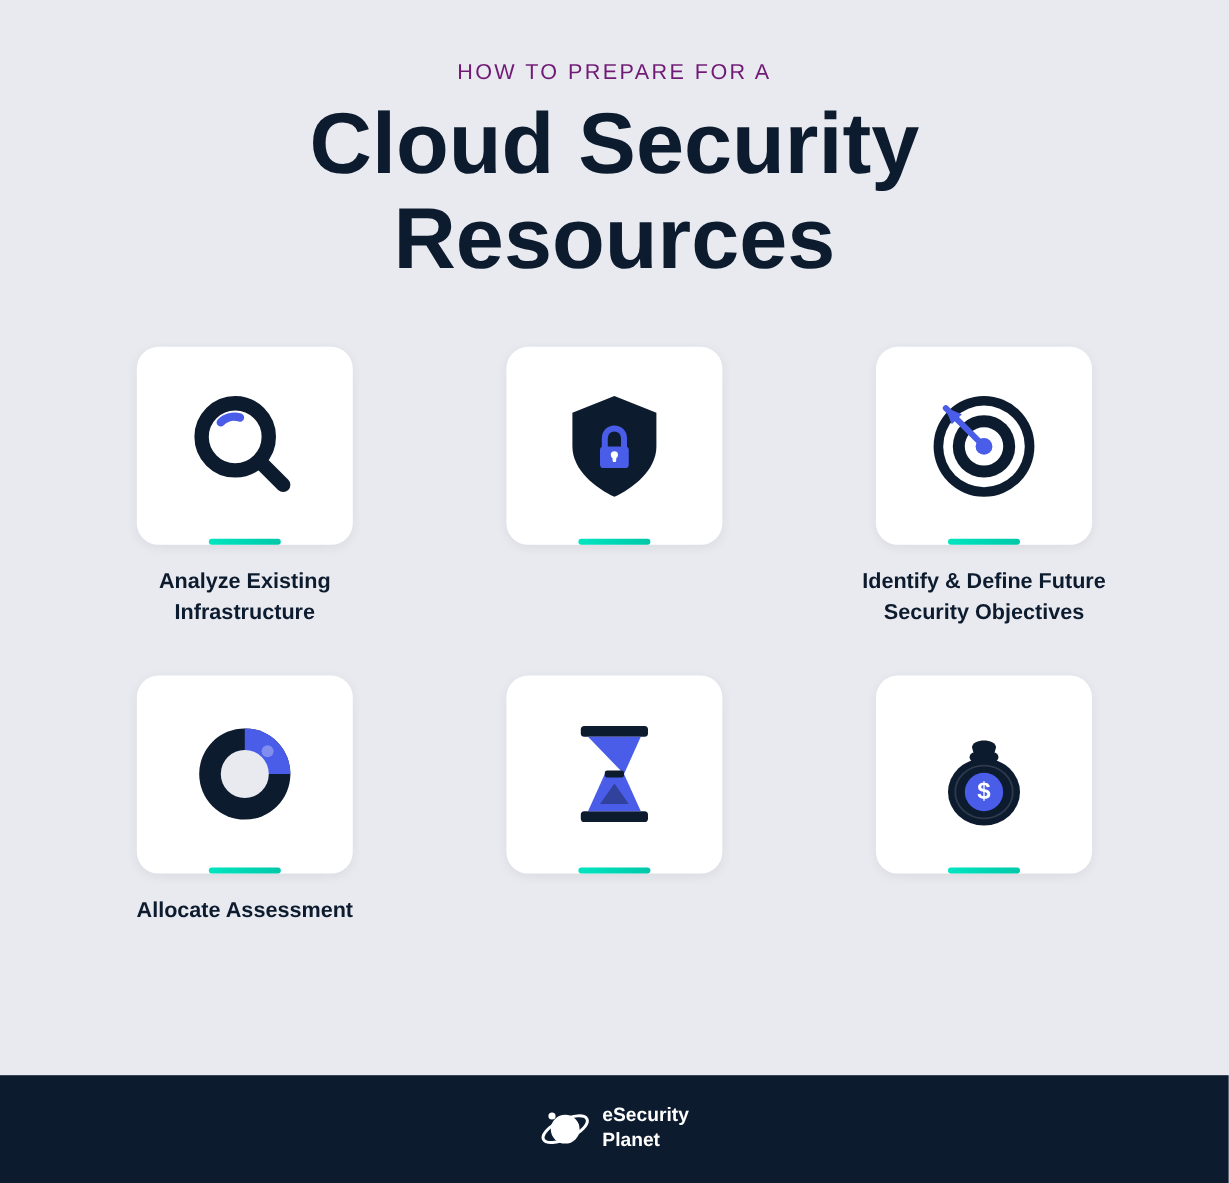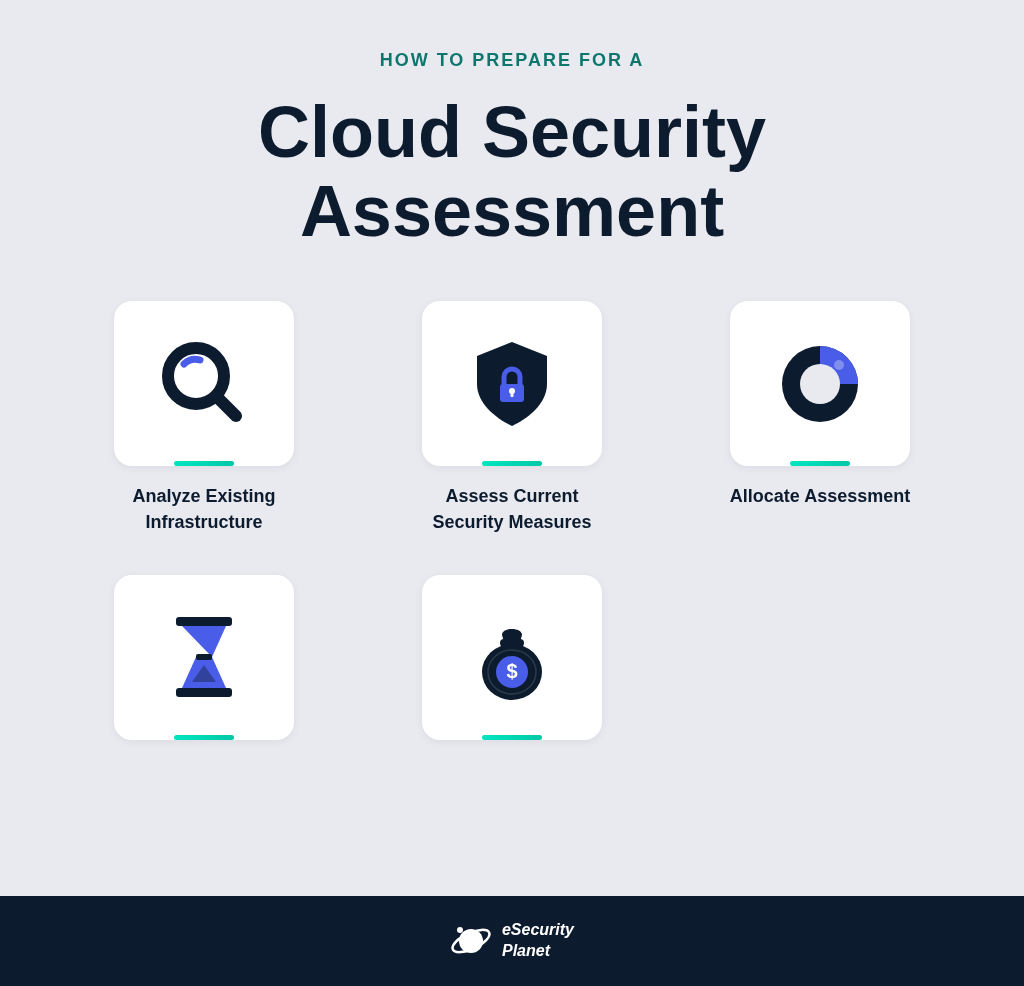--- a/index.html
+++ b/index.html
@@ -19,25 +19,25 @@
       flex: 1;
       display: flex;
       flex-direction: column;
       align-items: center;
       width: 100%;
       padding: 50px 80px 40px;
     }
 
     .subtitle {
       font-size: 18px;
-      font-weight: 700;
-      color: #0f766e;
+      font-weight: 400;
+      color: #701a75;
       letter-spacing: 2px;
       text-transform: uppercase;
-      margin-bottom: 22px;
+      margin-bottom: 10px;
     }
 
     .title {
       font-size: 72px;
       font-weight: 900;
       color: #0d1b2e;
       text-align: center;
       line-height: 1.1;
       margin-bottom: 50px;
     }
@@ -110,34 +110,33 @@
       display: flex;
       align-items: center;
       gap: 10px;
     }
 
     .footer-text {
       color: white;
       font-size: 16px;
       font-weight: 700;
       line-height: 1.3;
-      font-style: italic;
     }
 
     .planet-icon {
       width: 42px;
       height: 42px;
     }
   </style>
 </head>
 <body>
 
 <div class="main-content">
   <div class="subtitle">HOW TO PREPARE FOR A</div>
-  <div class="title">Cloud Security Assessment</div>
+  <div class="title">Cloud Security Resources</div>
 
   <div class="grid">
 
     <div class="card-item">
       <div class="icon-box">
         <svg class="icon-svg" viewBox="0 0 100 100">
 
           <circle cx="42" cy="42" r="28" fill="none" stroke="#0d1b2e" stroke-width="12"></circle>
 
           <path d="M30 30 A16 16 0 0 1 46 26" fill="none" stroke="#4a5de8" stroke-width="7" stroke-linecap="round"></path>
@@ -155,23 +154,44 @@
           <path d="M50 8 L85 22 L85 50 C85 70 65 85 50 92 C35 85 15 70 15 50 L15 22 Z" fill="#0d1b2e"></path>
 
           <rect x="38" y="50" width="24" height="18" rx="3" fill="#4a5de8"></rect>
 
           <path d="M42 50 L42 43 A8 8 0 0 1 58 43 L58 50" fill="none" stroke="#4a5de8" stroke-width="5" stroke-linecap="round"></path>
 
           <circle cx="50" cy="57" r="3" fill="white"></circle>
           <rect x="48.5" y="57" width="3" height="6" rx="1" fill="white"></rect>
         </svg>
       </div>
-      <div class="card-label">Assess Current<br>Security Measures</div>
-    </div>
-
+    </div>
+
+    <div class="card-item">
+      <div class="icon-box">
+        <svg class="icon-svg" viewBox="0 0 100 100">
+
+          <circle cx="50" cy="50" r="42" fill="#0d1b2e"></circle>
+
+          <circle cx="50" cy="50" r="34" fill="white"></circle>
+
+          <circle cx="50" cy="50" r="26" fill="#0d1b2e"></circle>
+
+          <circle cx="50" cy="50" r="16" fill="white"></circle>
+
+          <circle cx="50" cy="50" r="7" fill="#4a5de8"></circle>
+
+          <g transform="rotate(-45, 50, 50)">
+            <line x1="50" y1="5" x2="50" y2="43" stroke="#4a5de8" stroke-width="5" stroke-linecap="round"></line>
+            <polygon points="50,4 44,18 56,18" fill="#4a5de8"></polygon>
+          </g>
+        </svg>
+      </div>
+      <div class="card-label">Identify &amp; Define Future<br>Security Objectives</div>
+    </div>
 
     <div class="card-item">
       <div class="icon-box">
         <svg class="icon-svg" viewBox="0 0 100 100">
 
           <circle cx="50" cy="50" r="38" fill="#0d1b2e"></circle>
 
           <path d="M50 50 L88 50 A38 38 0 0 0 50 12 Z" fill="#4a5de8"></path>
 
           <circle cx="50" cy="50" r="20" fill="#e8eaf0"></circle>

